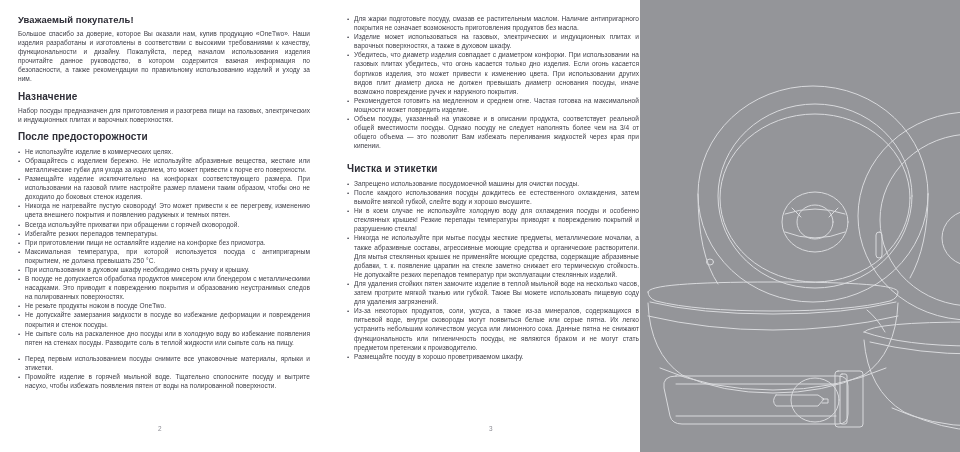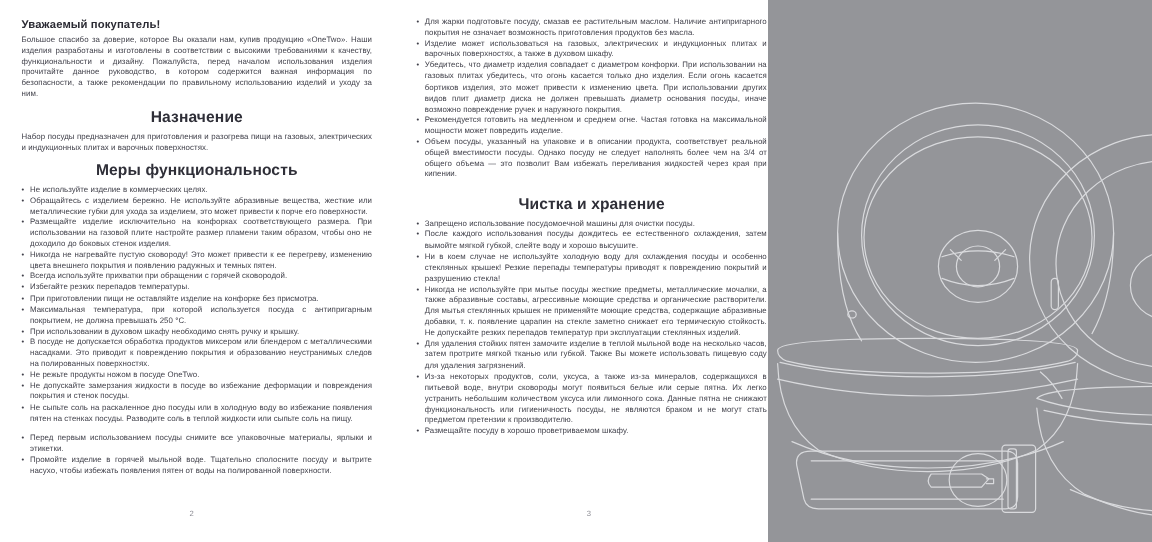--- a/index.html
+++ b/index.html
@@ -26,27 +26,26 @@
   .col{
     position:absolute;
     top:14px;
     width:292px;
     color:#3b3b44;
   }
   .col-left{ left:18px; }
   .col-right{ left:347px; }
 
   h2.sec-title{
-    font-size:13px;
+    font-size:10px;
     font-weight:bold;
     color:#2f2f38;
     margin:0 0 4px 0;
     letter-spacing:.1px;
     line-height:1.15;
-    text-align:center;
   }
   h1.main-title{
     font-size:9.4px;
     font-weight:bold;
     color:#2a2a33;
     margin:0 0 4px 0;
     letter-spacing:.1px;
   }
   p.para{
     font-size:6.55px;
@@ -106,21 +105,21 @@
 
   <div class="columns">
 
     <div class="col col-left">
       <h1 class="main-title">Уважаемый покупатель!</h1>
       <p class="para">Большое спасибо за доверие, которое Вы оказали нам, купив продукцию «OneTwo». Наши изделия разработаны и изготовлены в соответствии с высокими требованиями к качеству, функциональности и дизайну. Пожалуйста, перед началом использования изделия прочитайте данное руководство, в котором содержится важная информация по безопасности, а также рекомендации по правильному использованию изделий и уходу за ним.</p>
 
       <h2 class="sec-title">Назначение</h2>
       <p class="para">Набор посуды предназначен для приготовления и разогрева пищи на газовых, электрических и индукционных плитах и варочных поверхностях.</p>
 
-      <h2 class="sec-title">Меры функциональность</h2>
+      <h2 class="sec-title">После предосторожности</h2>
       <ul class="bullets">
         <li>Не используйте изделие в коммерческих целях.</li>
         <li>Обращайтесь с изделием бережно. Не используйте абразивные вещества, жесткие или металлические губки для ухода за изделием, это может привести к порче его поверхности.</li>
         <li>Размещайте изделие исключительно на конфорках соответствующего размера. При использовании на газовой плите настройте размер пламени таким образом, чтобы оно не доходило до боковых стенок изделия.</li>
         <li>Никогда не нагревайте пустую сковороду! Это может привести к ее перегреву, изменению цвета внешнего покрытия и появлению радужных и темных пятен.</li>
         <li>Всегда используйте прихватки при обращении с горячей сковородой.</li>
         <li>Избегайте резких перепадов температуры.</li>
         <li>При приготовлении пищи не оставляйте изделие на конфорке без присмотра.</li>
         <li>Максимальная температура, при которой используется посуда с антипригарным покрытием, не должна превышать 250 °C.</li>
         <li>При использовании в духовом шкафу необходимо снять ручку и крышку.</li>
@@ -140,21 +139,21 @@
       <ul class="bullets">
         <li>Для жарки подготовьте посуду, смазав ее растительным маслом. Наличие антипригарного покрытия не означает возможность приготовления продуктов без масла.</li>
         <li>Изделие может использоваться на газовых, электрических и индукционных плитах и варочных поверхностях, а также в духовом шкафу.</li>
         <li>Убедитесь, что диаметр изделия совпадает с диаметром конфорки. При использовании на газовых плитах убедитесь, что огонь касается только дно изделия. Если огонь касается бортиков изделия, это может привести к изменению цвета. При использовании других видов плит диаметр диска не должен превышать диаметр основания посуды, иначе возможно повреждение ручек и наружного покрытия.</li>
         <li>Рекомендуется готовить на медленном и среднем огне. Частая готовка на максимальной мощности может повредить изделие.</li>
         <li>Объем посуды, указанный на упаковке и в описании продукта, соответствует реальной общей вместимости посуды. Однако посуду не следует наполнять более чем на 3/4 от общего объема — это позволит Вам избежать переливания жидкостей через края при кипении.</li>
       </ul>
 
       <div class="sec-gap"></div>
 
-      <h2 class="sec-title">Чистка и хранение</h2>
+      <h2 class="sec-title">Чистка и этикетки</h2>
       <ul class="bullets">
         <li>Запрещено использование посудомоечной машины для очистки посуды.</li>
         <li>После каждого использования посуды дождитесь ее естественного охлаждения, затем вымойте мягкой губкой, слейте воду и хорошо высушите.</li>
         <li>Ни в коем случае не используйте холодную воду для охлаждения посуды и особенно стеклянных крышек! Резкие перепады температуры приводят к повреждению покрытий и разрушению стекла!</li>
         <li>Никогда не используйте при мытье посуды жесткие предметы, металлические мочалки, а также абразивные составы, агрессивные моющие средства и органические растворители. Для мытья стеклянных крышек не применяйте моющие средства, содержащие абразивные добавки, т. к. появление царапин на стекле заметно снижает его термическую стойкость. Не допускайте резких перепадов температур при эксплуатации стеклянных изделий.</li>
         <li>Для удаления стойких пятен замочите изделие в теплой мыльной воде на несколько часов, затем протрите мягкой тканью или губкой. Также Вы можете использовать пищевую соду для удаления загрязнений.</li>
         <li>Из-за некоторых продуктов, соли, уксуса, а также из-за минералов, содержащихся в питьевой воде, внутри сковороды могут появиться белые или серые пятна. Их легко устранить небольшим количеством уксуса или лимонного сока. Данные пятна не снижают функциональность или гигиеничность посуды, не являются браком и не могут стать предметом претензии к производителю.</li>
         <li>Размещайте посуду в хорошо проветриваемом шкафу.</li>
       </ul>
     </div>

